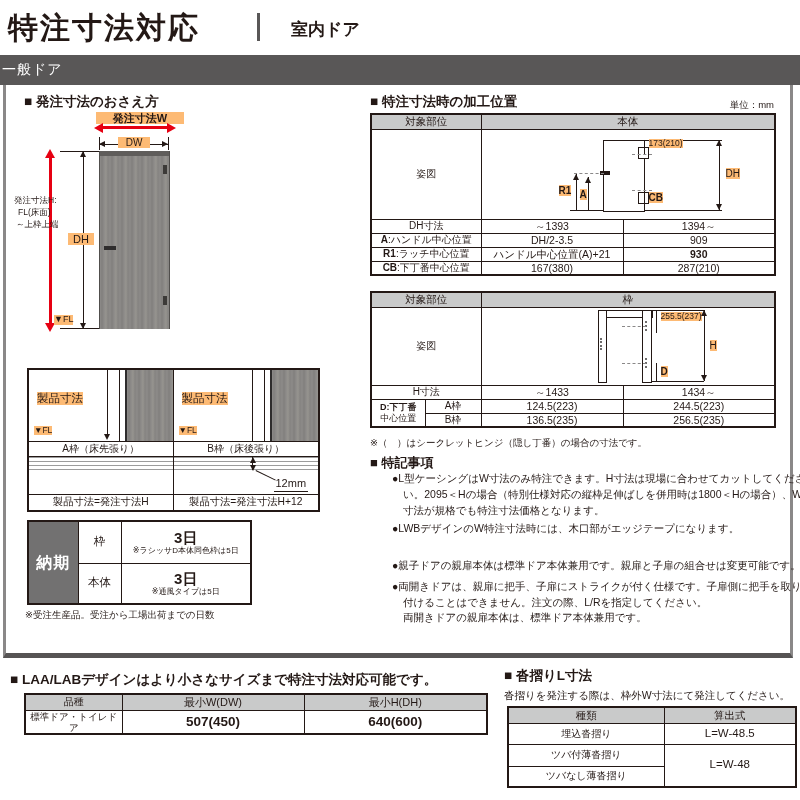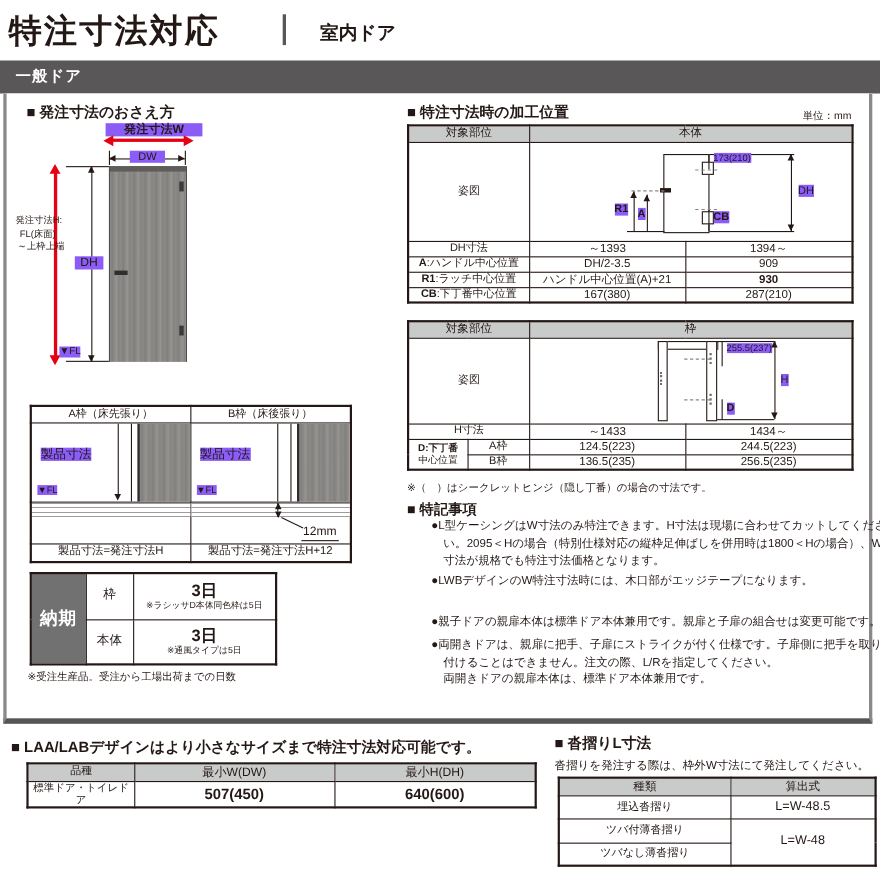--- a/index.html
+++ b/index.html
@@ -4,30 +4,30 @@
 <style>
   html,body{margin:0;padding:0;background:#fff;}
   .page{position:relative;width:800px;height:800px;background:#fff;overflow:hidden;
         font-family:"Liberation Sans","DejaVu Sans",sans-serif;color:#231815;}
   .abs{position:absolute;}
   
   .page-title{font-size:30px;font-weight:bold;letter-spacing:2px;}
   .title-sep{width:3px;background:#595757;}
   .page-subtitle{font-size:17px;font-weight:bold;}
   .section-bar{left:0;top:55px;width:800px;height:30px;background:#595757;}
-  .section-bar span{position:absolute;left:14px;top:6px;color:#fff;font-size:14px;font-weight:bold;letter-spacing:1px;}
+  .section-bar span{position:absolute;left:2px;top:6px;color:#fff;font-size:14px;font-weight:normal;letter-spacing:1px;}
   
   .content-box{left:3px;top:85px;width:790px;height:573px;background:#fff;
     border-left:3px solid #8a8888;border-right:3px solid #8a8888;border-bottom:5px solid #565454;box-sizing:border-box;}
   .h2{font-size:13.5px;font-weight:bold;}
   
   .hline{position:absolute;background:#231815;height:1px;}
   .vline{position:absolute;background:#231815;width:1px;}
   .dhl{position:absolute;border-top:1px dashed #8a8888;height:0;}
-  .lbl{position:absolute;background:#8b5cf6;line-height:1.1;}
+  .lbl{position:absolute;background:#fdba74;line-height:1.1;}
   .arh{position:absolute;width:0;height:0;}
   .rU{border-left:5px solid transparent;border-right:5px solid transparent;border-bottom:9px solid #e60012;}
   .rD{border-left:5px solid transparent;border-right:5px solid transparent;border-top:9px solid #e60012;}
   .rL{border-top:5px solid transparent;border-bottom:5px solid transparent;border-right:9px solid #e60012;}
   .rR{border-top:5px solid transparent;border-bottom:5px solid transparent;border-left:9px solid #e60012;}
   .bU{border-left:3px solid transparent;border-right:3px solid transparent;border-bottom:6px solid #231815;}
   .bD{border-left:3px solid transparent;border-right:3px solid transparent;border-top:6px solid #231815;}
   .bL{border-top:3px solid transparent;border-bottom:3px solid transparent;border-right:6px solid #231815;}
   .bR{border-top:3px solid transparent;border-bottom:3px solid transparent;border-left:6px solid #231815;}
   .redv{position:absolute;width:3px;background:#e60012;}
@@ -88,51 +88,51 @@
       <span class="arh bU" style="left:74px;top:66px;"></span>
       <span class="arh bD" style="left:74px;top:238px;"></span>
       <div class="lbl" style="left:62px;top:148px;width:26px;text-align:center;font-size:11px;">DH</div>
 
       <div class="redv" style="left:43px;top:70px;height:170px;"></div>
       <span class="arh rU" style="left:39px;top:64px;"></span>
       <span class="arh rD" style="left:39px;top:238px;"></span>
       <div class="abs" style="left:8px;top:110px;font-size:8.5px;line-height:1.4;">
         <div>発注寸法H:</div>
         <div style="padding-left:4px;">FL(床面)</div>
-        <div style="padding-left:2px;font-family:Liberation Mono, monospace;">～上枠上端</div>
+        <div style="padding-left:2px;">～上枠上端</div>
       </div>
       <div class="lbl" style="left:48px;top:230px;font-size:9px;">▼FL</div>
     </div>
 
     <table class="tbl abs" style="left:21px;top:283px;width:291px;">
       <colgroup>
           <col style="width:145px">
           <col style="width:146px">
         </colgroup>
       <tbody>
-          <tr style="height:15px;font-size:10px;">
-        <td>A枠（床先張り）</td>
-        <td>B枠（床後張り）</td>
-      </tr>
-      <tr style="height:72px;">
+          <tr style="height:72px;">
         <td class="diagcell">
           <div class="lbl" style="left:8px;top:22px;font-size:11.5px;">製品寸法</div>
           <div class="vline" style="left:78px;top:0;height:68px;"></div>
           <span class="arh bD" style="left:75px;top:64px;"></span>
           <div class="vline" style="left:90px;top:0;height:72px;"></div>
           <div class="abs wood" style="left:96px;top:0;width:48px;height:72px;border-left:2.5px solid #2e2c2c;"></div>
           <div class="lbl" style="left:5px;top:56px;font-size:8.5px;">▼FL</div>
         </td>
         <td class="diagcell">
           <div class="lbl" style="left:8px;top:22px;font-size:11.5px;">製品寸法</div>
           <div class="vline" style="left:78px;top:0;height:72px;"></div>
           <div class="vline" style="left:90px;top:0;height:72px;"></div>
           <div class="abs wood" style="left:96px;top:0;width:49px;height:72px;border-left:2.5px solid #2e2c2c;"></div>
           <div class="lbl" style="left:5px;top:56px;font-size:8.5px;">▼FL</div>
         </td>
+      </tr>
+      <tr style="height:15px;font-size:10px;">
+        <td>A枠（床先張り）</td>
+        <td>B枠（床後張り）</td>
       </tr>
       <tr style="height:38px;">
         <td class="diagcell">
           <div class="abs floorlines" style="left:0;top:0;width:145px;height:13px;"></div>
         </td>
         <td class="diagcell">
           <div class="abs floorlines" style="left:0;top:0;width:146px;height:13px;"></div>
           <div class="abs" style="left:78px;top:0;height:13px;border-left:1px dashed #231815;"></div>
           <span class="arh bU" style="left:76px;top:0px;"></span>
           <span class="arh bD" style="left:76px;top:8px;"></span>

